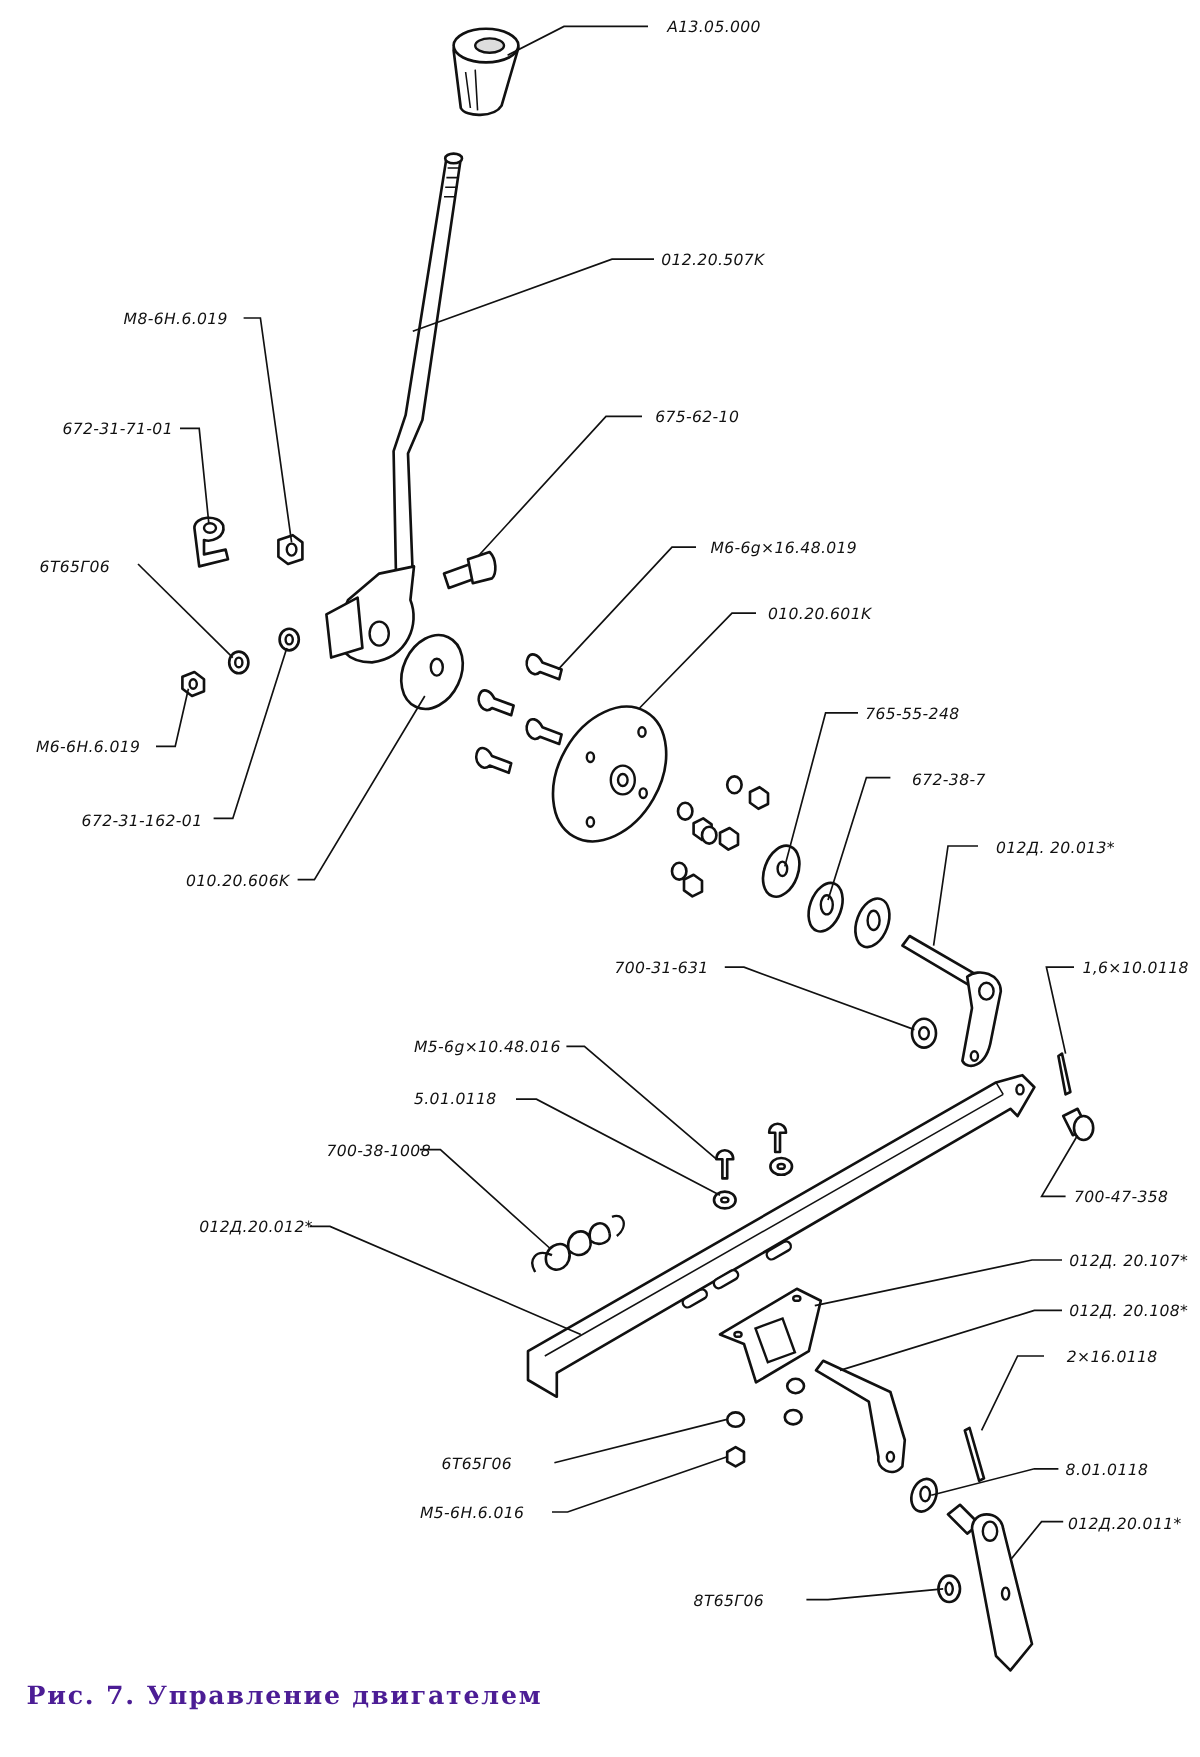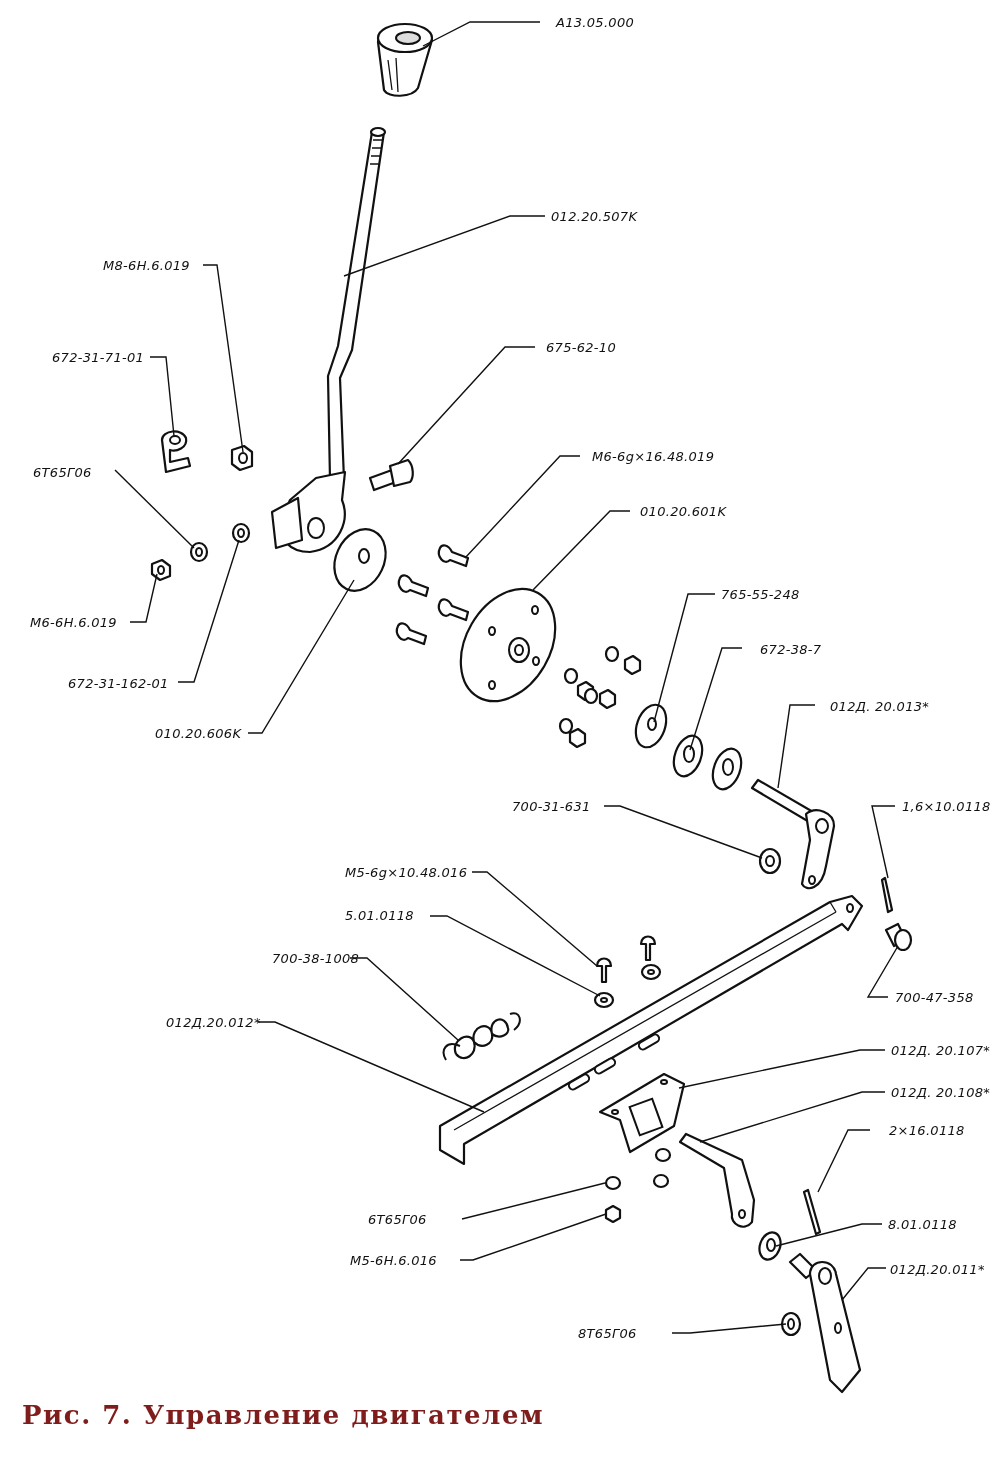--- a/index.html
+++ b/index.html
@@ -3,21 +3,21 @@
 <meta charset="utf-8">
 <style>
   html, body { margin: 0; padding: 0; background: #ffffff; }
   body { width: 1000px; height: 1464px; position: relative; overflow: hidden; }
   #diagram { position: absolute; left: 0; top: 0; width: 1000px; height: 1464px; }
   .part { fill: #fff; stroke: #111; stroke-width: 2.2; stroke-linejoin: round; }
   .part-thin { fill: none; stroke: #111; stroke-width: 1.3; }
   .hole { fill: #fff; stroke: #111; stroke-width: 2; }
   .leader { fill: none; stroke: #111; stroke-width: 1.4; }
   .lbl { font-family: "DejaVu Sans", sans-serif; font-style: italic; font-size: 13px; fill: #111; letter-spacing: 0.3px; }
-  .caption { position: absolute; left: 22px; top: 1400px; font-family: "DejaVu Serif", serif; font-weight: bold; font-size: 26px; color: #7f1d1d; letter-spacing: 1.5px; }
+  .caption { position: absolute; left: 22px; top: 1400px; font-family: "DejaVu Serif", serif; font-weight: bold; font-size: 21px; color: #4c1d95; letter-spacing: 1.5px; }
 </style>
 </head>
 <body>
 
 <svg id="diagram" viewBox="0 0 1000 1464" xmlns="http://www.w3.org/2000/svg">
 
   <g>
     <path class="part" d="M378,42 C378,25 430,22 432,40 L418,88 C412,98 388,98 384,90 Z"></path>
     <ellipse class="part" cx="405" cy="38" rx="27" ry="14"></ellipse>
     <ellipse class="hole" cx="408" cy="38" rx="12" ry="6" style="fill:#ddd"></ellipse>

